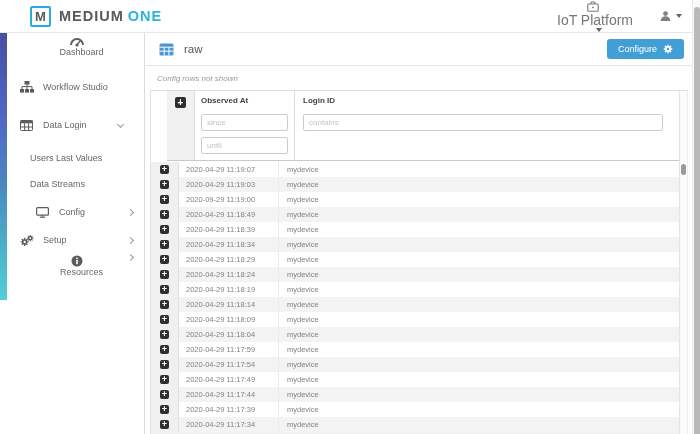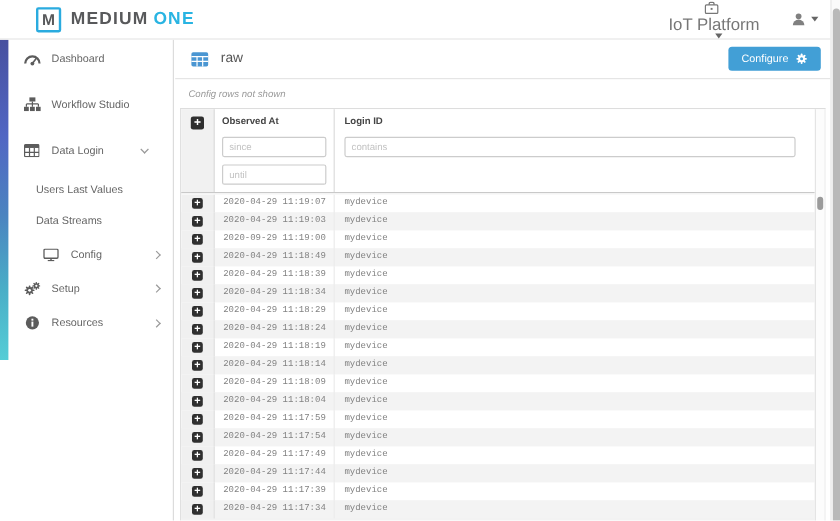--- a/index.html
+++ b/index.html
@@ -27,55 +27,55 @@
   
   .sidebar { position:absolute; top:33px; left:0; width:145px; bottom:0; background:#fff;
              border-right:1px solid #dcdcdc; z-index:4; }
   .strip { position:absolute; left:0; top:0; width:7px; height:267px;
            background:linear-gradient(180deg,#47509f 0%,#5166c3 30%,#4b84c0 55%,#49aec7 78%,#55cdd6 100%); }
   nav { position:absolute; top:0; left:0; right:0; padding-top:1px; }
   .nav-item { display:flex; align-items:center; height:28px; padding-left:19px;
               font-size:9px; color:#666; cursor:pointer; position:relative; }
   .nav-item .ni-icon { width:15px; display:flex; justify-content:center; margin-right:9px; color:#5c5c5c; }
   .nav-item.sub { height:22px; padding-left:30px; }
-  .mt10 { margin-top:10px; } .mt8 { margin-top:8px; } .mt4 { margin-top:4px;text-align:center; } .mt3 { margin-top:3px;margin-left:16px; } .mt1 { margin-top:1px; }
+  .mt10 { margin-top:10px; } .mt8 { margin-top:8px; } .mt4 { margin-top:4px;text-align:center; } .mt3 { margin-top:3px;margin-left:16px; } .mt1 { margin-top:1px;flex-direction:column; }
   .chev { width:5px; height:5px; border-right:1.4px solid #999; border-bottom:1.4px solid #999;
           display:inline-block; position:absolute; }
   .chev.down { transform:rotate(45deg); right:21px; top:11px; }
   .chev.right { transform:rotate(-45deg); right:11px; }
 
   
   .main { position:absolute; left:146px; top:33px; width:546px; bottom:0; background:#fff; }
   .content-header { height:33px; border-bottom:1px solid #e5e5e5; display:flex; align-items:center;
                     padding:0 8px 0 13px; }
   .page-title { margin-left:10px; font-size:11.5px; font-weight:400; color:#555; }
   .configure-btn { margin-left:auto; background:#429fd6; border:none; border-radius:3px; color:#fff;
                    font-size:9px; font-family:inherit; padding:5px 11px; display:flex; align-items:center;
                    cursor:pointer; }
   .configure-btn svg { margin-left:6px; color:#fff; --gear-hole:#429fd6; }
   .note { margin:8px 0 0 11px; font-style:italic; font-size:8px; color:#9a9a9a; }
 
   
   .table { position:absolute; left:4px; right:4px; top:57px; bottom:0; border-left:1px solid #e0e0e0;
            border-top:1px solid #ddd; }
-  .thead { position:absolute; top:0; left:0; right:9px; height:70px; background:#fff;
+  .thead { position:absolute; top:0; left:16px; right:9px; height:70px; background:#fff;
            border-bottom:1px solid #c9c9c9; display:flex;justify-content:center; }
   .th-plus { width:28px; background:#f1f1f1; border-right:1px solid #ddd; display:flex;
              justify-content:center; padding-top:6px; }
   .th-obs { width:100px; border-right:1px solid #ddd; padding:5px 6px; }
   .th-login { flex:1; padding:5px 8px; }
   .col-title { font-size:8px; font-weight:700; color:#444; height:14px; }
   .flt { display:block; border:1px solid #ccc; border-radius:2px; height:17px; font-size:8px;
          font-family:inherit; color:#555; padding:0 5px; outline:none; background:#fff; }
   .flt::placeholder { color:#c2c2c2; }
   .flt.small { width:87px; margin-top:4px; }
   .flt.small + .flt.small { margin-top:6px; }
   .flt.wide { width:calc(100% - 8px); margin-top:4px; }
 
-  .rows { position:absolute; top:71px; left:0; right:9px; bottom:0; overflow:hidden; background:#f2f2f2;font-family:Liberation Mono, monospace; }
+  .rows { position:absolute; top:71px; left:0; right:9px; bottom:0; overflow:hidden; background:#f2f2f2; }
   .row { display:flex; height:15px; background:#fff; }
   .row.alt { background:#f3f3f3; }
   .cell-plus { width:28px; background:#f0f0f0; border-right:1px solid #e0e0e0;
                display:flex; align-items:center; justify-content:center; }
   .plus-btn { width:9px; height:9px; background:#2f2f2f; border:none; border-radius:2px; padding:0;
               color:#fff; display:flex; align-items:center; justify-content:center; cursor:pointer; }
   .plus-btn::before { content:'+'; font-size:9px; font-weight:700; line-height:7px; }
   .plus-btn.big { width:11px; height:11px; }
   .plus-btn.big::before { font-size:10px; }
   .cell-obs { width:100px; padding-left:7px; font-size:7.5px; color:#828282; line-height:15px;

